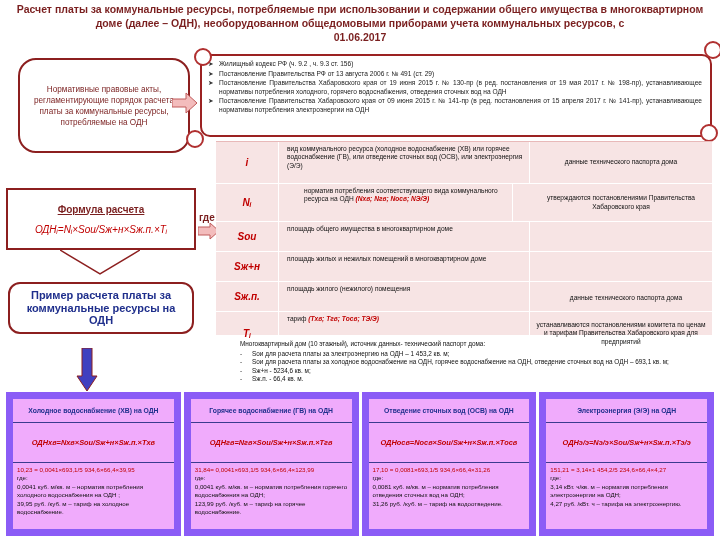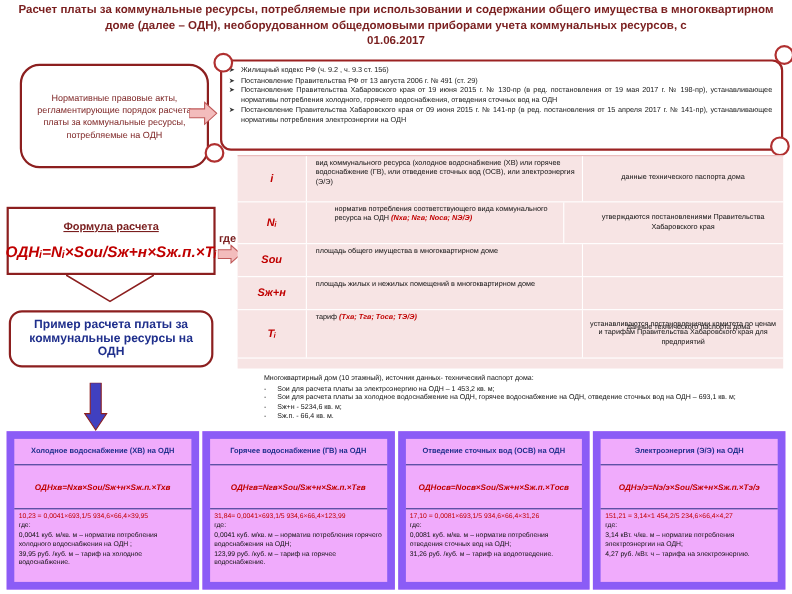--- a/index.html
+++ b/index.html
@@ -71,21 +71,21 @@
   .formula-box{
     position:absolute;left:6px;top:188px;width:190px;height:62px;
     border:2px solid #8c1f1f;background:#fff;box-sizing:border-box;
     display:flex;flex-direction:column;align-items:center;justify-content:center;
   }
   .formula-title{
     font-size:10px;font-weight:bold;color:#7a1f1f;
     text-decoration:underline;margin-bottom:9px;
   }
   .formula-expr{
-    font-size:14px;font-weight:bold;font-style:italic;color:#c00000;
+    font-size:10px;font-weight:normal;font-style:italic;color:#c00000;
     white-space:nowrap;
   }
   .gde{
     position:absolute;left:199px;top:212px;
     font-size:10px;font-weight:bold;color:#7a1f1f;
   }
   .arrow-right2{
     position:absolute;left:198px;top:222px;width:22px;height:18px;
   }
 
@@ -262,20 +262,25 @@
       <div class="lsrc">утверждаются постановлениями Правительства Хабаровского края</div>
     </div>
     <div class="lrow r3">
       <div class="lsym">Sои</div>
       <div class="ldesc">площадь общего имущества в многоквартирном доме</div>
       <div class="lsrc"></div>
     </div>
     <div class="lrow r4">
       <div class="lsym">Sж+н</div>
       <div class="ldesc">площадь жилых и нежилых помещений в многоквартирном доме</div>
+      <div class="lsrc"></div>
+    </div>
+    <div class="lrow r5">
+      <div class="lsym">Sж.п.</div>
+      <div class="ldesc">площадь жилого (нежилого) помещения</div>
       <div class="lsrc"></div>
     </div>
     <div class="lrow r6">
       <div class="lsym">Tᵢ</div>
       <div class="ldesc">
         <span>тариф</span>
         <span class="hl">(Tхв; Tгв; Tосв; TЭ/Э)</span>
       </div>
       <div class="lsrc">устанавливаются постановлениями комитета по ценам и тарифам Правительства Хабаровского края для предприятий</div>
     </div>

